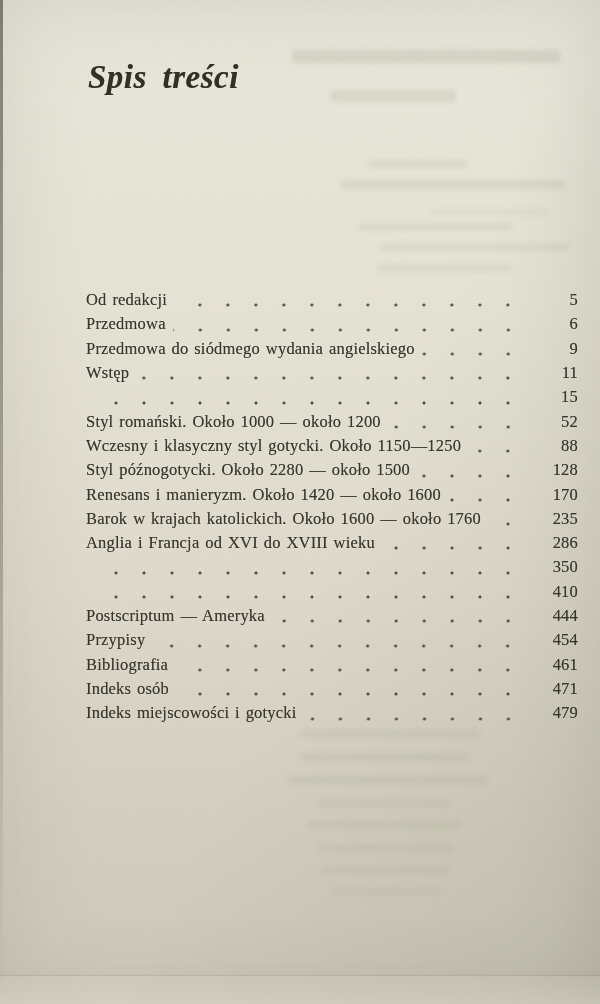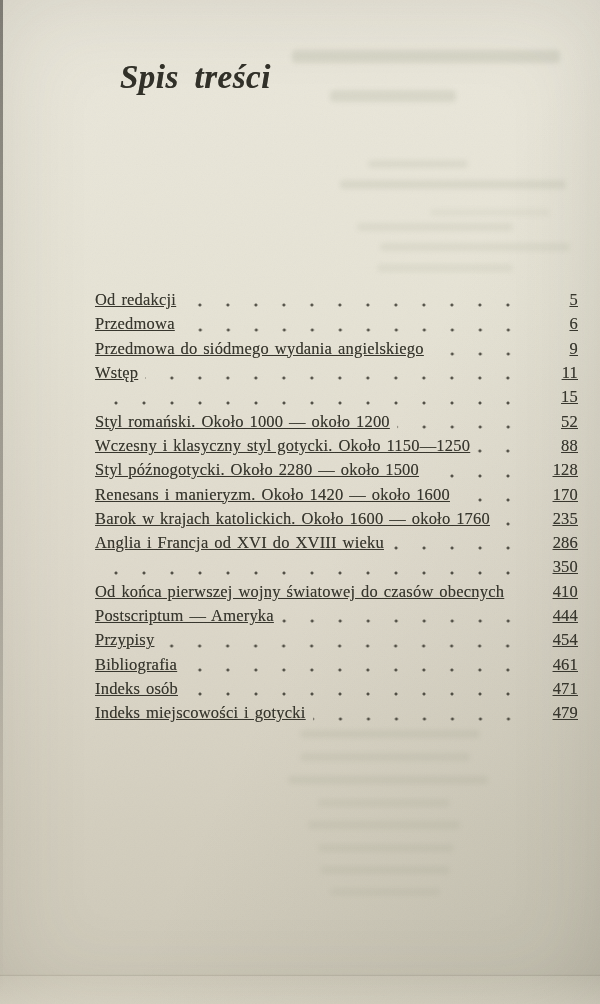--- a/index.html
+++ b/index.html
@@ -27,27 +27,25 @@
     position: absolute;
     top: 39px; left: 88px;
     font-size: 33px;
     font-weight: bold;
     font-style: italic;
     line-height: 1;
     color: #2e2d25;
     letter-spacing: 0.5px;
     word-spacing: 7px;
     text-shadow: 0 0 0.5px rgba(46,45,37,0.55);
-    margin-left: 32px;
   }
   .toc {
     position: absolute;
-    top: 288px; left: 95px; right: 22px;
+    top: 288px; left: 86px; right: 22px;
     color: #34332a;
-    text-decoration: underline;
   }
   .toc-row {
     display: flex;
     align-items: baseline;
     height: 24.32px;
     line-height: 24.32px;
     font-size: 16.5px;
     letter-spacing: 0.2px;
     word-spacing: 1.5px;
     text-shadow: 0 0 0.4px rgba(52,51,42,0.5);
@@ -169,21 +167,20 @@
       <span class="dot-leader"></span>
       <span class="page-number">286</span>
     </div>
 
     <div class="toc-row">
       <span class="dot-leader"></span>
       <span class="page-number">350</span>
     </div>
 
     <div class="toc-row">
-      <span class="toc-entry-title">Od końca pierwszej wojny światowej do czasów obecnych</span>
       <span class="dot-leader"></span>
       <span class="page-number">410</span>
     </div>
 
     <div class="toc-row">
       <span class="toc-entry-title">Postscriptum — Ameryka</span>
       <span class="dot-leader"></span>
       <span class="page-number">444</span>
     </div>
 

